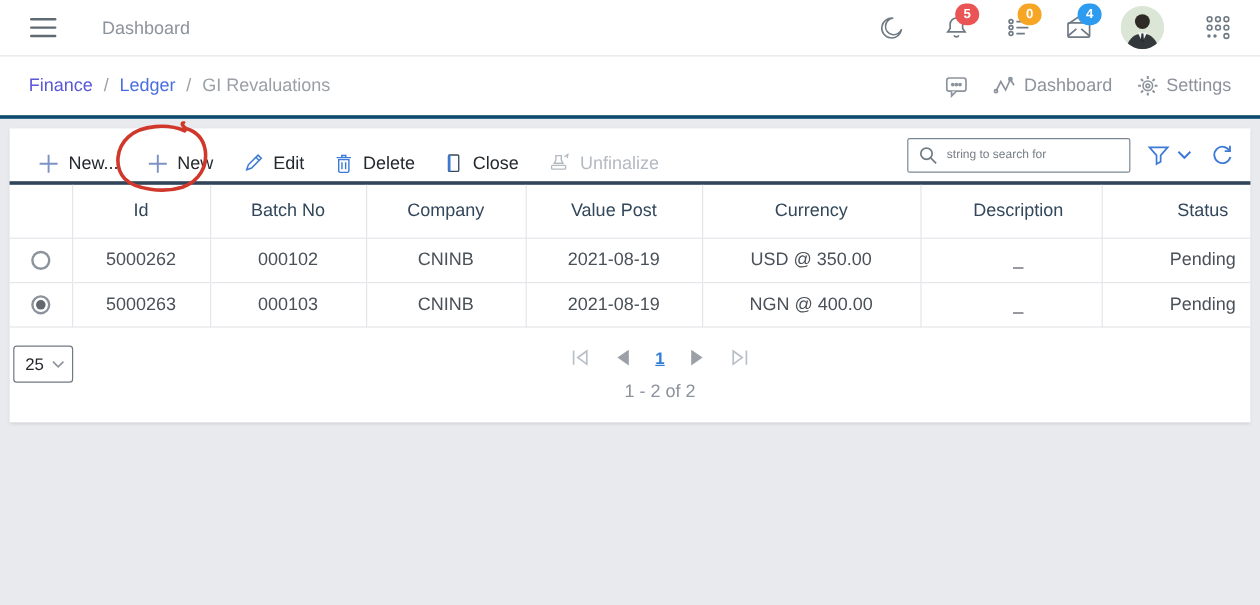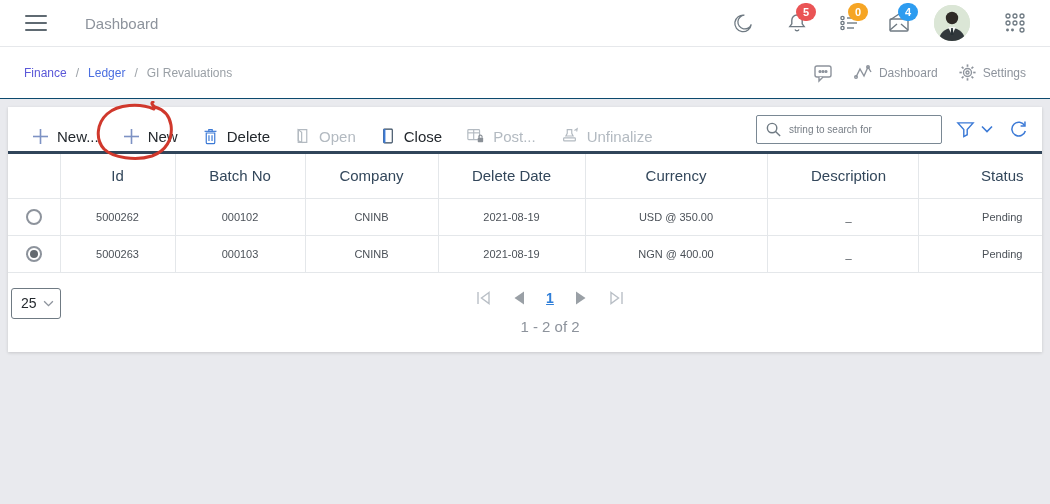--- a/index.html
+++ b/index.html
@@ -24,22 +24,22 @@
     border-radius:9px; color:#fff; font-size:11px; font-weight:bold;
     display:flex; align-items:center; justify-content:center; padding:0 5px; }
   .badge-red { background:#ea5455; }
   .badge-orange { background:#f6a524; }
   .badge-blue { background:#2d9cf0; }
   .avatar { width:36px; height:36px; border-radius:50%; overflow:hidden;
     background:#dbe6d6; margin-right:32px; cursor:pointer; flex:none; }
   .ic-apps { margin-right:2px; }
 
   
-  .crumbbar { height:52px; background:#fff; border-bottom:1px solid #0c4a6e;
-    display:flex; align-items:center; padding:0 24px; font-size:12px;justify-content:flex-end; }
+  .crumbbar { height:52px; background:#fff; border-bottom:3px solid #0c4a6e;
+    display:flex; align-items:center; padding:0 24px; font-size:15px;justify-content:flex-end; }
   .crumb-link1 { color:#5b58d8; cursor:pointer; text-decoration:none; }
   .crumb-link2 { color:#4a6ee0; cursor:pointer; text-decoration:none; }
   .crumb-sep { color:#9aa0a6; margin:0 9px; }
   .crumb-current { color:#9aa0a6; }
   .crumb-right { margin-left:auto; display:flex; align-items:center; color:#8d939c; }
   .crumb-right .item { display:flex; align-items:center; gap:6px; margin-left:20px; cursor:pointer; }
 
   
   .content { padding:8px 8px 0 8px; }
   .card { background:#fff; box-shadow:0 1px 3px rgba(0,0,0,.15); position:relative; height:245px; }
@@ -61,21 +61,21 @@
   .navy-divider { height:3px; background:#31455a; }
 
   
   .annotation { position:absolute; left:86px; top:-6px; width:84px; height:64px;
     pointer-events:none; z-index:6; }
 
   
   table.grid { width:100%; border-collapse:collapse; table-layout:fixed; }
   table.grid th { height:44px; font-size:15px; font-weight:normal; color:#33475b;
     border-right:1px solid #e4e7ea; border-bottom:1px solid #e4e7ea; text-align:center; }
-  table.grid td { height:37px; font-size:11px; color:#4b5158; text-align:center;
+  table.grid td { height:37px; font-size:15px; color:#4b5158; text-align:center;
     border-right:1px solid #e4e7ea; border-bottom:1px solid #e4e7ea; }
   table.grid th:last-child, table.grid td:last-child { border-right:none;padding-left:44px; }
   th.left, td.left { text-align:left; padding-left:12px; }
   td.id-cell { color:#4649d4; cursor:pointer; }
   .radio { display:inline-block; width:16px; height:16px; border:2px solid #8d939c;
     border-radius:50%; position:relative; vertical-align:middle; cursor:pointer; }
   .radio.checked::after { content:""; position:absolute; left:2px; top:2px;
     width:8px; height:8px; border-radius:50%; background:#63696f; }
 
   
@@ -224,52 +224,42 @@
       <span>New...</span>
     </span>
     <span class="tb-btn">
       <svg width="17" height="17" viewBox="0 0 17 17" stroke="#7d92c4" stroke-width="1.6">
             <line x1="8.5" y1="1" x2="8.5" y2="16"></line>
             <line x1="1" y1="8.5" x2="16" y2="8.5"></line>
           </svg>
       <span>New</span>
     </span>
     <span class="tb-btn">
+      <svg width="18" height="18" viewBox="0 0 20 20" fill="none" stroke="#3c7ad6" stroke-width="1.4">
+        <path d="M4 16 l1.5-4.5 L14.5 2.5 l3 3 L8.5 14.5 L4 16 Z"></path>
+            <line x1="12.5" y1="4.5" x2="15.5" y2="7.5"></line>
+      </svg>
+      <span>Edit</span>
+    </span>
+    <span class="tb-btn">
       <svg width="17" height="18" viewBox="0 0 20 21" fill="none" stroke="#3c7ad6" stroke-width="1.4">
         <path d="M5 7 h10 v11 a1.5 1.5 0 0 1 -1.5 1.5 h-7 A1.5 1.5 0 0 1 5 18 Z"></path>
         <line x1="3" y1="5" x2="17" y2="5"></line>
             <path d="M8 5 V3 h4 v2"></path>
         <line x1="8.2" y1="9.5" x2="8.2" y2="16.5"></line>
             <line x1="11.8" y1="9.5" x2="11.8" y2="16.5"></line>
       </svg>
       <span>Delete</span>
     </span>
-    <span class="tb-btn disabled">
-      <svg width="17" height="18" viewBox="0 0 20 21" fill="none" stroke="#b3bac1" stroke-width="1.4">
-        <path d="M5 3 h10 v15 h-10 Z"></path>
-            <path d="M5 3 l4 3 v12 l-4-2 Z"></path>
-      </svg>
-      <span>Open</span>
-    </span>
     <span class="tb-btn">
       <svg width="16" height="18" viewBox="0 0 18 21" fill="none" stroke="#35495e" stroke-width="1.3">
         <rect x="4" y="2.5" width="10" height="16" rx="1"></rect>
         <line x1="4.8" y1="2.5" x2="4.8" y2="18.5" stroke="#3c7ad6" stroke-width="2.4"></line>
       </svg>
       <span>Close</span>
-    </span>
-    <span class="tb-btn disabled">
-      <svg width="19" height="18" viewBox="0 0 21 20" fill="none" stroke="#b3bac1" stroke-width="1.3">
-        <rect x="2" y="3" width="13" height="11" rx="1"></rect>
-        <line x1="2" y1="6.5" x2="15" y2="6.5"></line>
-            <line x1="8.5" y1="3" x2="8.5" y2="14"></line>
-        <rect x="13" y="12" width="6" height="5" rx="0.8" fill="#8a9097" stroke="none"></rect>
-        <path d="M14.2 12 v-1.2 a1.8 1.8 0 0 1 3.6 0 V12" stroke="#8a9097"></path>
-      </svg>
-      <span>Post...</span>
     </span>
     <span class="tb-btn disabled">
       <svg width="19" height="18" viewBox="0 0 21 20" fill="none" stroke="#b3bac1" stroke-width="1.3">
         <path d="M8 3 h5 v4 l1.5 3 h-8 L8 7 Z"></path>
         <rect x="4" y="12" width="13" height="3.5" rx="0.8"></rect>
         <path d="M16 4 l3-2 -0.5 3" stroke="#b3bac1"></path>
       </svg>
       <span>Unfinalize</span>
     </span>
 
@@ -310,21 +300,21 @@
           <col style="width:182px">
           <col style="width:151px">
           <col style="width:124px">
     </colgroup>
     <thead>
       <tr>
         <th></th>
         <th>Id</th>
         <th>Batch No</th>
         <th>Company</th>
-        <th>Delete Date</th>
+        <th>Value Post</th>
         <th>Currency</th>
         <th class="left">Description</th>
         <th>Status</th>
       </tr>
     </thead>
     <tbody>
       <tr>
         <td><span class="radio"></span></td>
         <td class="id-cell">5000262</td>
         <td>000102</td>

